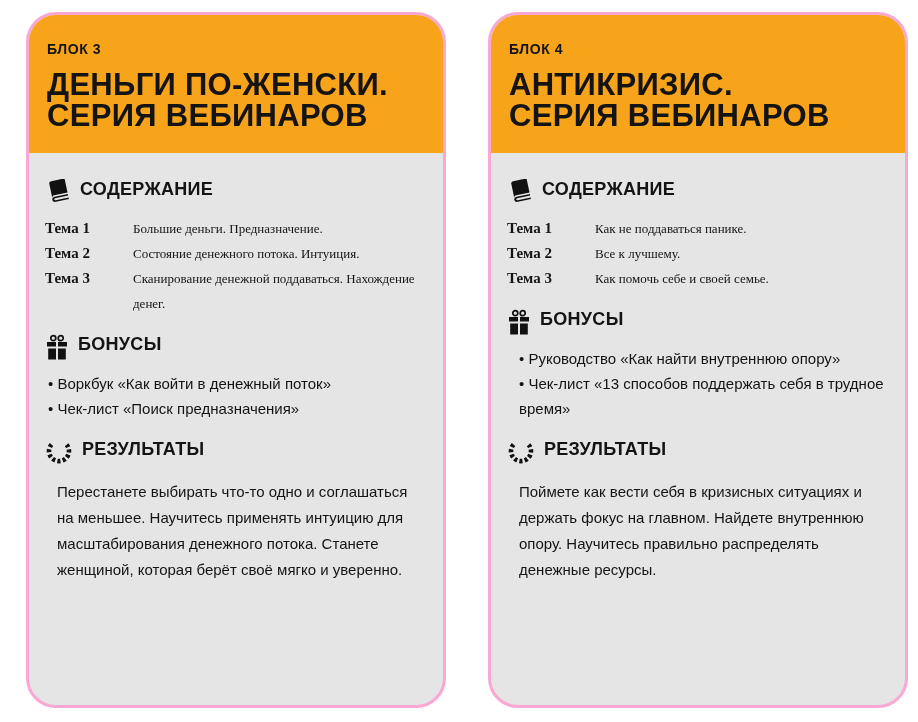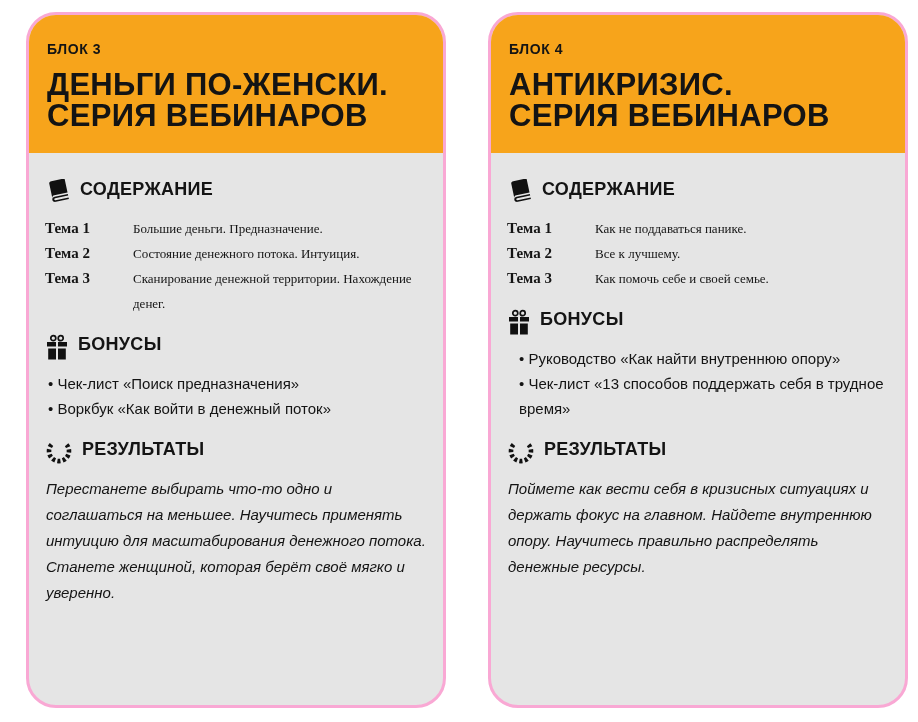--- a/index.html
+++ b/index.html
@@ -66,24 +66,23 @@
   }
   .topic-text {
     font-size: 13px;
     line-height: 25px;
     white-space: pre-line;
   }
   .bonus-item { font-size: 15px; line-height: 25px; }
   .bonus-list--sm-indent .bonus-item { padding-left: 3px; }
   .bonus-list--indent .bonus-item { padding-left: 12px; }
   .results-text {
-    margin: 1px;
+    margin: 12px;
     font-size: 15px;
     line-height: 26px;
-    font-style: italic;
   }
   svg .stroke { fill: none; stroke: #111111; }
 </style>
 </head>
 <body>
 
 <div class="page">
 
   <div class="card">
     <div class="card-header">
@@ -107,43 +106,43 @@
         <div class="topic-row">
           <span class="topic-label">Тема 1</span>
           <span class="topic-text">Большие деньги. Предназначение.</span>
         </div>
         <div class="topic-row">
           <span class="topic-label">Тема 2</span>
           <span class="topic-text">Состояние денежного потока. Интуиция.</span>
         </div>
         <div class="topic-row">
           <span class="topic-label">Тема 3</span>
-          <span class="topic-text">Сканирование денежной территории. Нахождение денег.</span>
+          <span class="topic-text">Сканирование денежной поддаваться. Нахождение денег.</span>
         </div>
       </div>
 
       <div class="section">
         <div class="section-heading">
           <span class="icon">
             <svg width="24" height="26" viewBox="0 0 24 26">
               <circle class="stroke" cx="8.3" cy="4.2" r="2.5" stroke-width="1.7"></circle>
               <circle class="stroke" cx="15.7" cy="4.2" r="2.5" stroke-width="1.7"></circle>
               <g fill="#111111">
                 <rect x="2" y="8" width="9" height="4.5"></rect>
                 <rect x="13" y="8" width="9" height="4.5"></rect>
                 <rect x="3.2" y="14.5" width="7.8" height="11"></rect>
                 <rect x="13" y="14.5" width="7.8" height="11"></rect>
               </g>
             </svg>
           </span>
           <span>БОНУСЫ</span>
         </div>
         <div class="bonus-list bonus-list--sm-indent">
+          <div class="bonus-item">• Воркбук «Как войти в денежный поток»</div>
           <div class="bonus-item">• Чек-лист «Поиск предназначения»</div>
-          <div class="bonus-item">• Воркбук «Как войти в денежный поток»</div>
         </div>
       </div>
 
       <div class="section">
         <div class="section-heading">
           <span class="icon">
             <svg width="28" height="26" viewBox="0 0 28 26">
               <path class="stroke" d="M6.5 5.5 A 10 10 0 1 0 21.5 5.5" stroke-width="4.6" stroke-dasharray="3 2.3"></path>
             </svg>
           </span>

